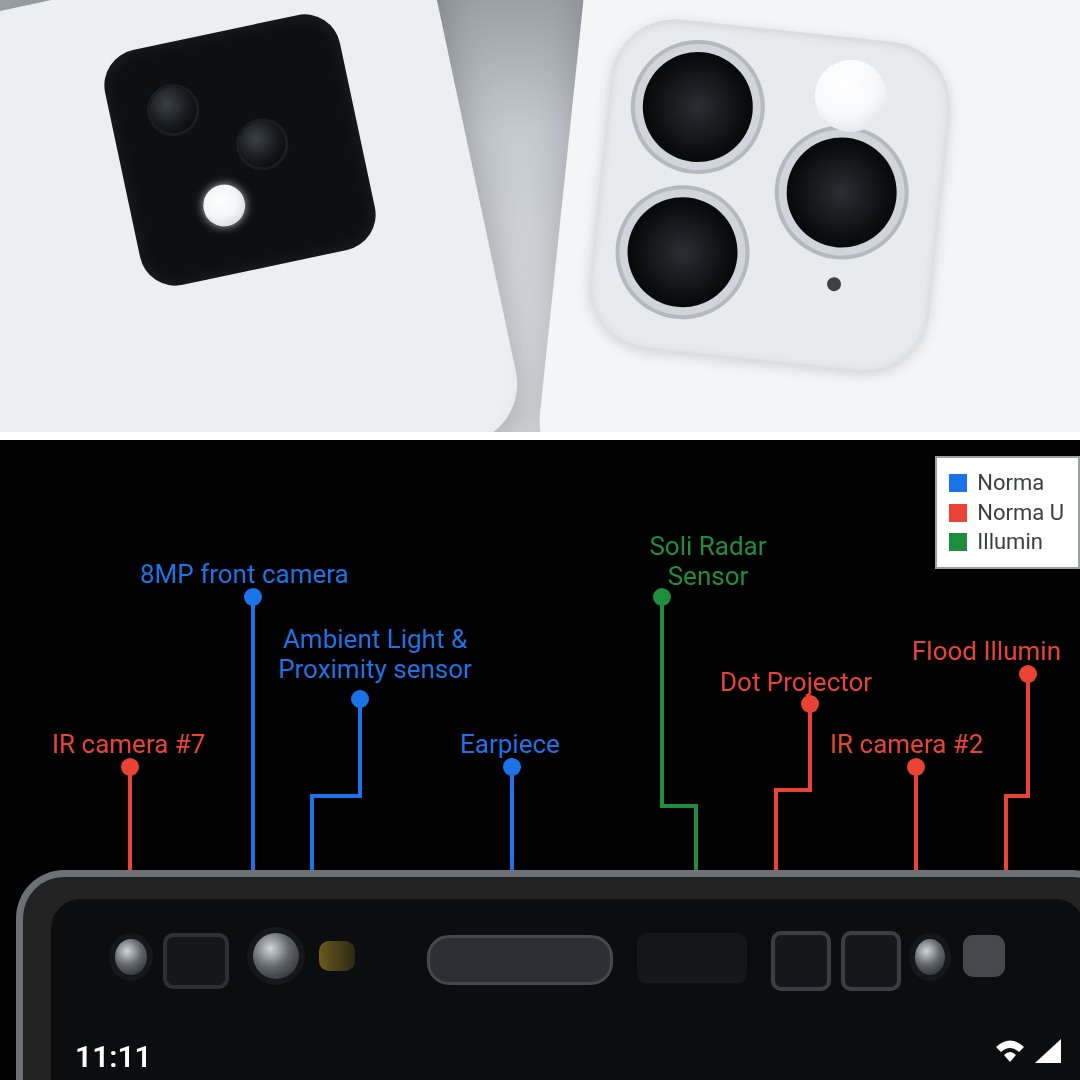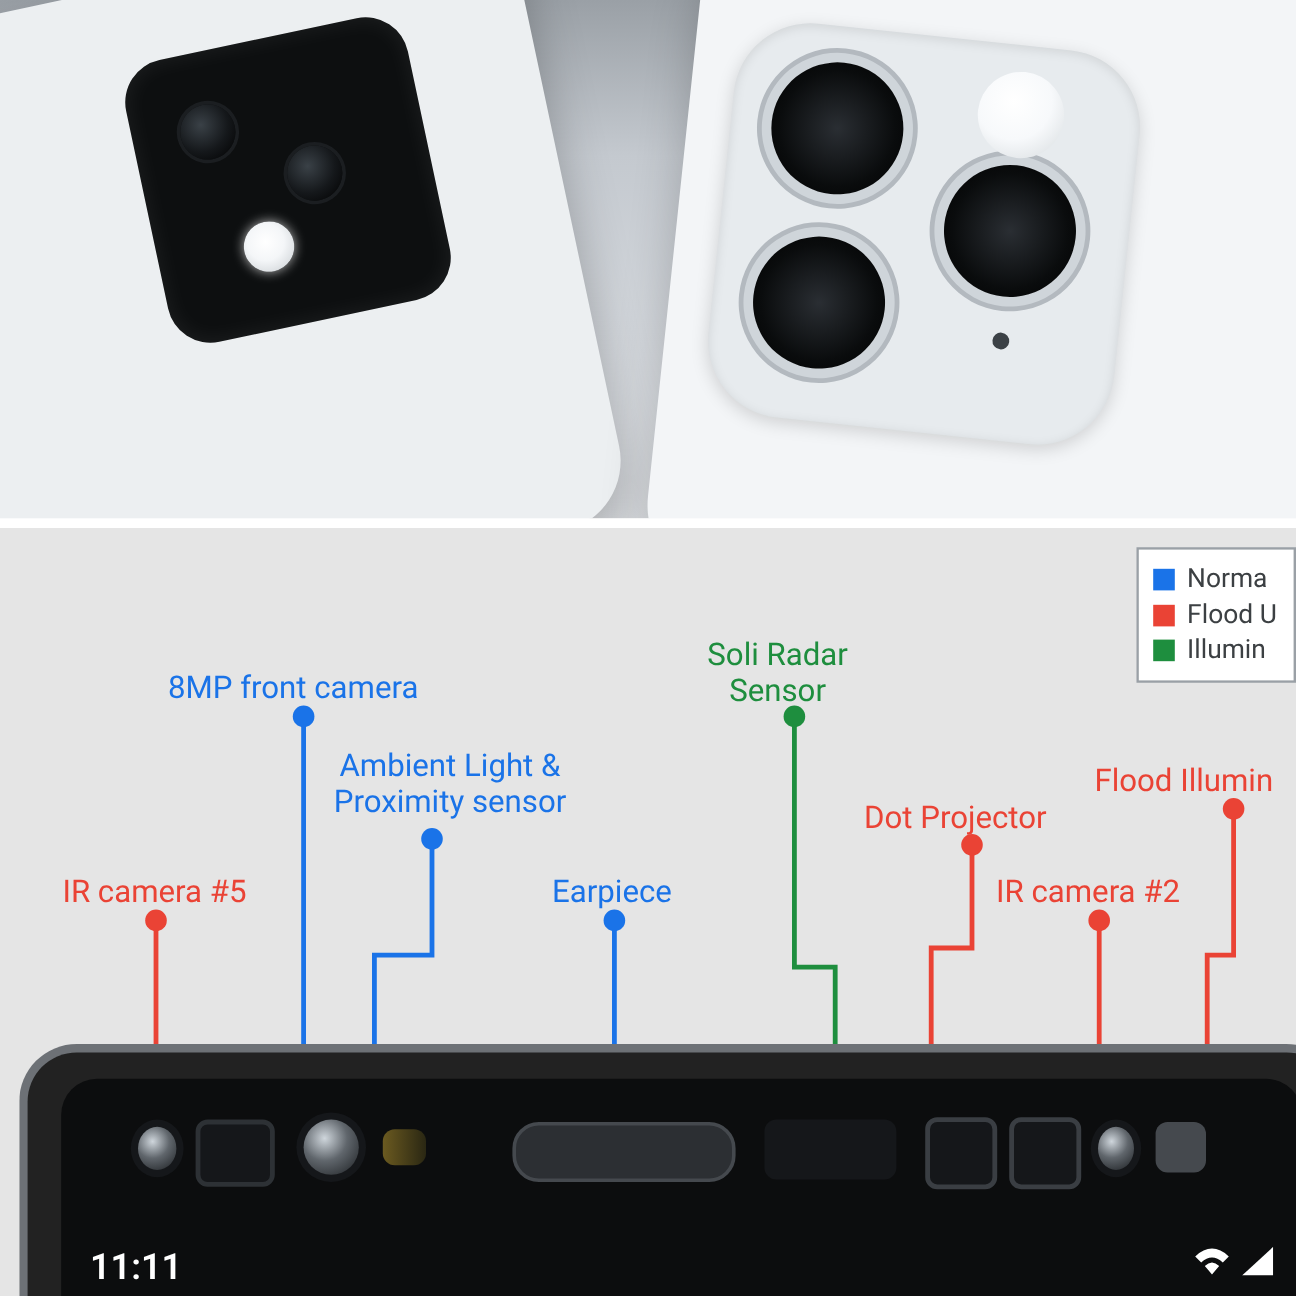--- a/index.html
+++ b/index.html
@@ -17,21 +17,21 @@
   .cam-sq-white{position:absolute;right:140px;top:30px;width:340px;height:330px;background:#e7ebee;border-radius:64px;transform:rotate(6deg);box-shadow:inset 0 2px 10px rgba(0,0,0,.1),0 4px 14px rgba(0,0,0,.15)}
   .cam-sq-white .ring{position:absolute;width:110px;height:110px;border-radius:50%;background:radial-gradient(circle at 50% 50%,#2a2e33 0%,#0a0c0d 62%,#000 100%);box-shadow:0 0 0 8px #cfd5da,0 0 0 12px #b3b9bf}
   .cam-sq-white .r1{left:34px;top:30px}
   .cam-sq-white .r2{left:34px;top:176px}
   .cam-sq-white .r3{left:186px;top:100px}
   .cam-sq-white .flash{position:absolute;left:204px;top:22px;width:72px;height:72px;border-radius:50%;background:radial-gradient(circle at 40% 35%,#fff 0%,#f7f9fb 50%,#d5dadd 100%)}
   .cam-sq-white .mic{position:absolute;left:236px;top:240px;width:14px;height:14px;border-radius:50%;background:#3c4146}
   .hr{position:absolute;left:0;top:432px;width:1080px;height:8px;background:#fff}
 
   
-  .diagram{position:absolute;left:0;top:440px;width:1080px;height:640px;background:#e5e5e5}
+  .diagram{position:absolute;left:0;top:440px;width:1080px;height:640px;background:#000000}
   .legend{position:absolute;right:0;top:16px;border:2px solid #9aa0a6;padding:10px 14px 10px 12px;background:#fff}
   .legend .row{display:flex;align-items:center;gap:10px;font-size:22px;color:#3c4043;line-height:1.35}
   .legend .sw{width:18px;height:18px}
   
   .lbl{position:absolute;font-size:26px;line-height:1.15;white-space:nowrap;text-align:left}
   .lbl.multi{white-space:normal;text-align:center}
   .blue{color:#1a73e8}
   .red{color:#ea4335}
   .green{color:#1e8e3e}
 
@@ -74,21 +74,21 @@
 
   <div class="diagram">
 
     <div class="legend">
       <div class="row">
         <span class="sw" style="background:#1a73e8"></span>
         <span>Norma</span>
       </div>
       <div class="row">
         <span class="sw" style="background:#ea4335"></span>
-        <span>Flood U</span>
+        <span>Norma U</span>
       </div>
       <div class="row">
         <span class="sw" style="background:#1e8e3e"></span>
         <span>Illumin</span>
       </div>
     </div>
 
     <svg class="leads" id="leads-svg">
         <path d="M130 333 V430" stroke="#ea4335" stroke-width="4" fill="none"></path>
         <path d="M253 163 V430" stroke="#1a73e8" stroke-width="4" fill="none"></path>
@@ -102,25 +102,25 @@
         <circle cx="253" cy="157" r="9" fill="#1a73e8"></circle>
         <circle cx="360" cy="259" r="9" fill="#1a73e8"></circle>
         <circle cx="512" cy="327" r="9" fill="#1a73e8"></circle>
         <circle cx="662" cy="157" r="9" fill="#1e8e3e"></circle>
         <circle cx="810" cy="264" r="9" fill="#ea4335"></circle>
         <circle cx="916" cy="327" r="9" fill="#ea4335"></circle>
         <circle cx="1028" cy="234" r="9" fill="#ea4335"></circle>
       </svg>
 
     <div id="labels-layer">
-        <div class="lbl red" style="left: 52px; top: 290px; width: 200px;">IR camera #5</div>
+        <div class="lbl red" style="left: 52px; top: 290px; width: 200px;">IR camera #7</div>
         <div class="lbl blue" style="left: 140px; top: 120px; width: 260px;">8MP front camera</div>
         <div class="lbl blue multi" style="left: 255px; top: 185px; width: 240px;">Ambient Light &amp;<br>Proximity sensor</div>
         <div class="lbl blue" style="left: 460px; top: 290px; width: 120px;">Earpiece</div>
-        <div class="lbl green multi" style="left: 558px; top: 92px; width: 180px;">Soli Radar<br>Sensor</div>
+        <div class="lbl green multi" style="left: 618px; top: 92px; width: 180px;">Soli Radar<br>Sensor</div>
         <div class="lbl red" style="left: 720px; top: 228px; width: 180px;">Dot Projector</div>
         <div class="lbl red" style="left: 830px; top: 290px; width: 190px;">IR camera #2</div>
         <div class="lbl red" style="left: 912px; top: 197px; width: 200px;">Flood Illumin</div>
       </div>
 
     <div class="bezel">
       <div class="bezel-inner">
         <div class="notch-top">
 
           <div class="sensor circle shine" style="left:58px;width:44px"></div>

